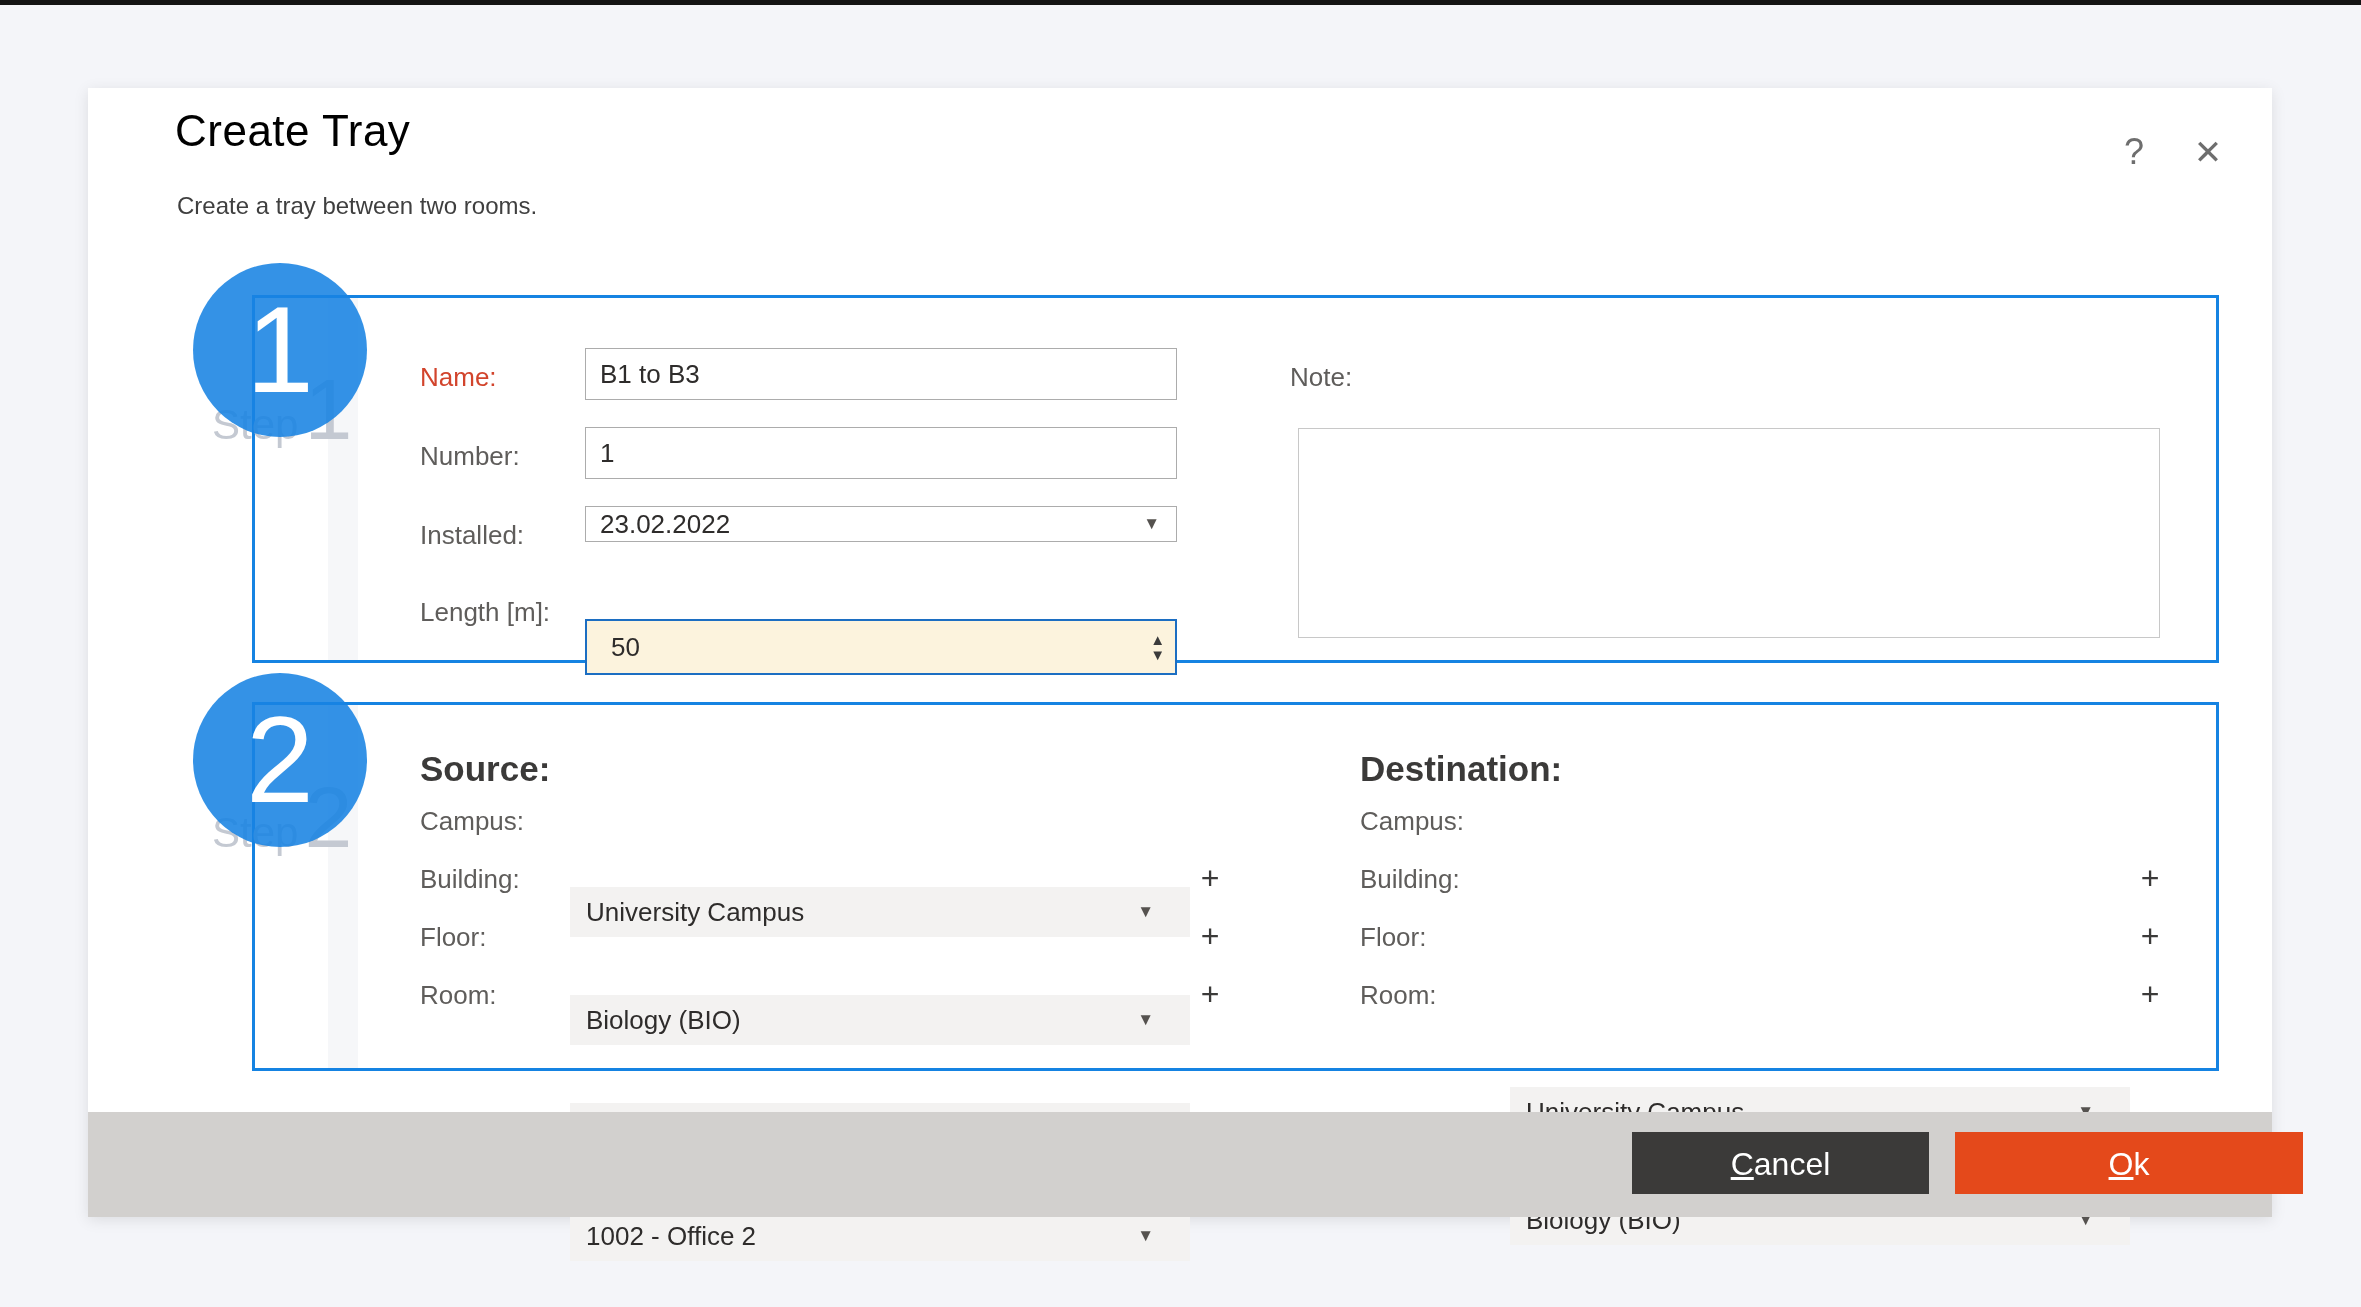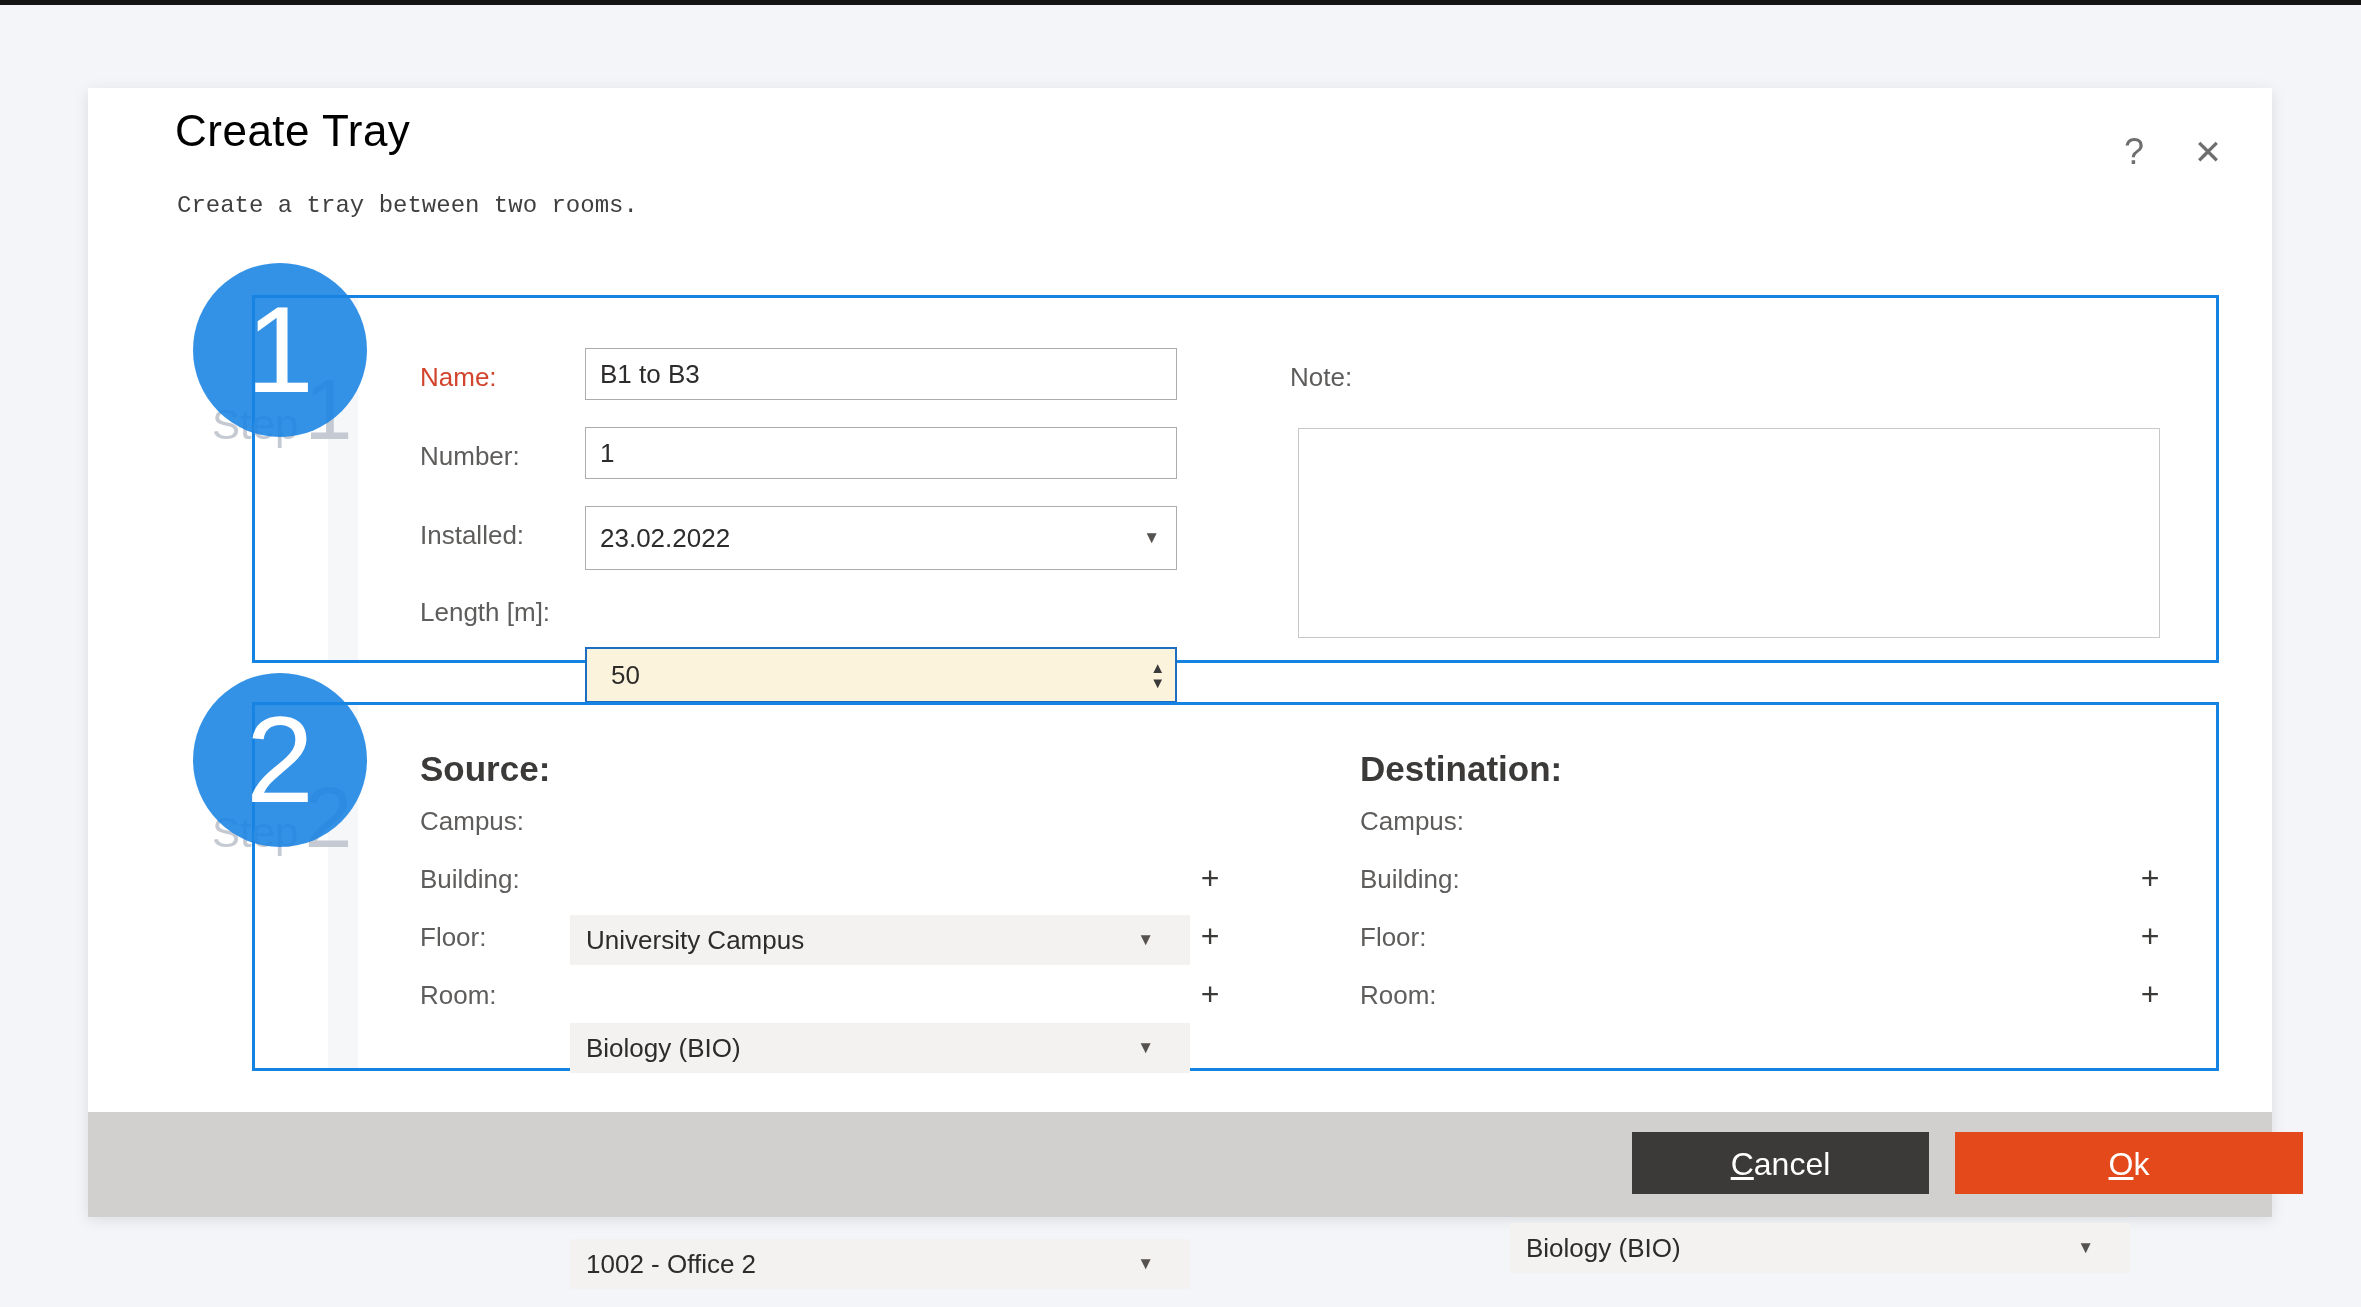--- a/index.html
+++ b/index.html
@@ -15,21 +15,21 @@
 
   .top-edge{left:0;top:0;width:2361px;height:5px;background:#141414;}
 
   .dialog{
     left:88px;top:88px;width:2184px;height:1129px;
     background:#ffffff;
     box-shadow:0 3px 14px rgba(0,0,0,0.10);
   }
 
   .dlg-title{left:87px;top:18px;font-size:44px;color:#000000;letter-spacing:0.5px;}
-  .dlg-subtitle{left:89px;top:104px;font-size:24px;color:#3f3f3f;font-family:Liberation Mono, monospace;}
+  .dlg-subtitle{left:89px;top:104px;font-size:24px;color:#3f3f3f;}
 
   .help-btn{left:2022px;top:40px;width:48px;height:48px;font-size:36px;color:#6e6e6e;
     text-align:center;line-height:48px;cursor:default;}
   .close-btn{left:2094px;top:40px;width:52px;height:48px;font-size:34px;color:#6e6e6e;
     text-align:center;line-height:48px;cursor:default;}
 
   .group{
     border:3px solid #1583E2;
     background:#ffffff;
   }
@@ -126,21 +126,21 @@
     <span class="wm-num">1</span>
   </div>
 
   <div class="abs fld-label required" style="left:420px;top:362px;">Name:</div>
   <input class="abs text-input" style="top: 348px;" value="B1 to B3">
 
   <div class="abs fld-label" style="left:420px;top:441px;">Number:</div>
   <input class="abs text-input" style="top: 427px;" value="1">
 
   <div class="abs fld-label" style="left:420px;top:520px;">Installed:</div>
-  <div class="abs combo" style="left:585px;top:506px;width:592px;height:64px;">
+  <div class="abs combo" style="left:585px;top:506px;width:592px;height:36px;">
     <span>23.02.2022</span>
     <span class="chev">▼</span>
   </div>
 
   <div class="abs fld-label" style="left:420px;top:597px;">Length [m]:</div>
   <div class="abs spinbox" style="left:585px;top:583px;width:592px;height:56px;">
     <span>50</span>
     <span class="spin-arrows">
         <span>▲</span>
         <span>▼</span>

